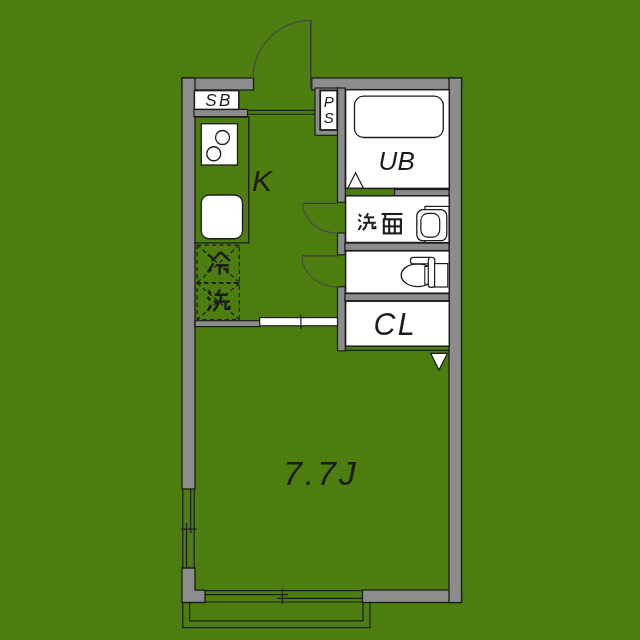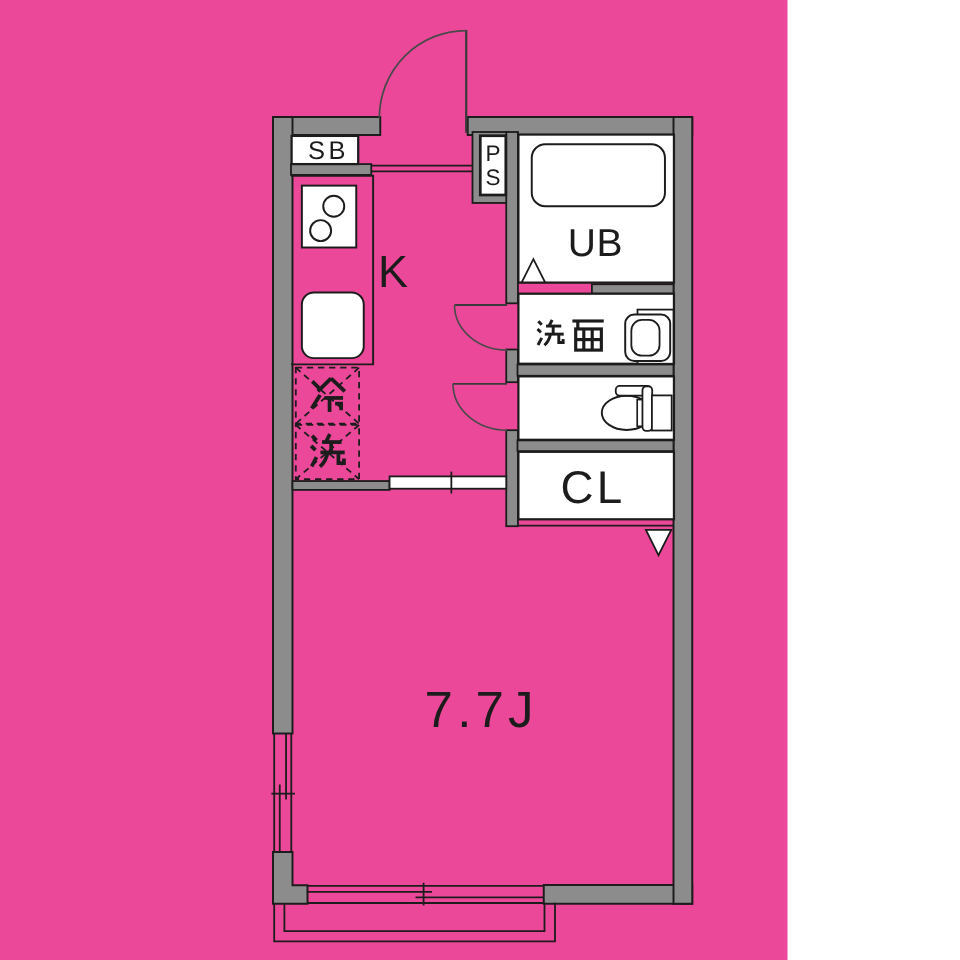--- a/index.html
+++ b/index.html
@@ -1,16 +1,16 @@
 <!DOCTYPE html>
 <html><head>
 <meta charset="utf-8">
 <style>
   html,body{margin:0;padding:0;background:#ffffff;}
-  #page{position:relative;width:525px;height:640px;background:#ec4899;overflow:hidden;}
+  #page{position:relative;width:640px;height:640px;background:#4d7c0f;overflow:hidden;font-style:italic;}
   svg{position:absolute;left:0;top:0;}
   text{font-family:"Liberation Sans",sans-serif;fill:#1c1c1c;}
 </style>
 </head>
 <body>
 <div id="page">
 <svg width="640" height="640" viewBox="0 0 640 640">
   <defs>
     <g id="kanji-sen" stroke="#1c1c1c" stroke-width="2.5" fill="none">
       <path d="M -10.4,-10.9 L -7.5,-7.8"></path>

